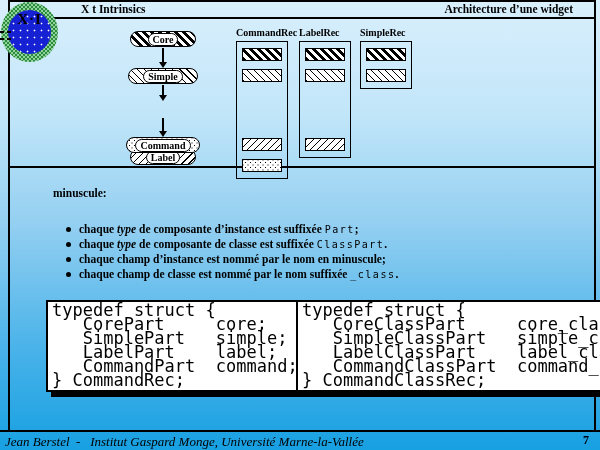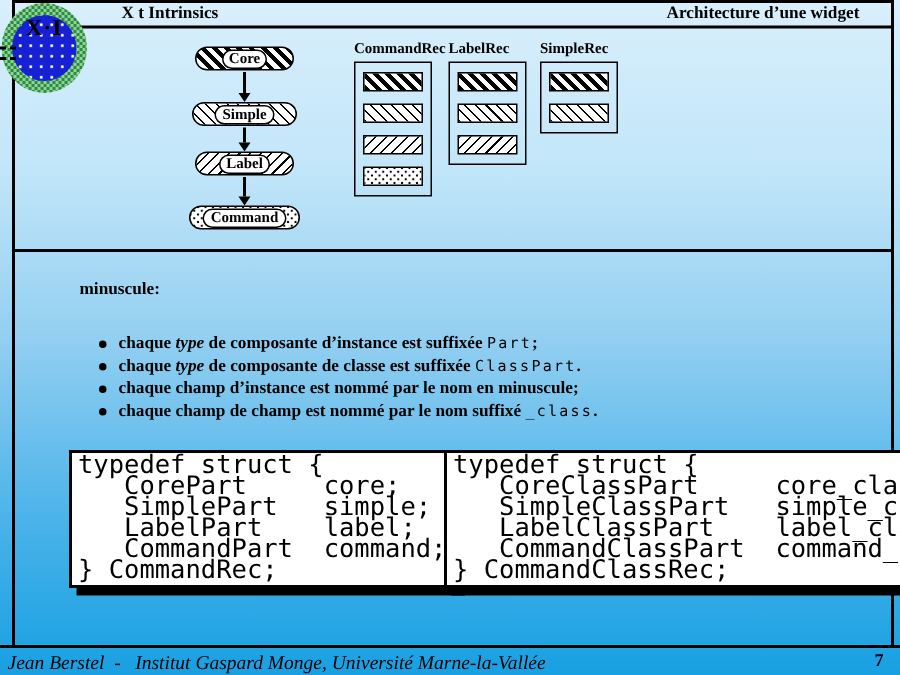--- a/index.html
+++ b/index.html
@@ -30,21 +30,21 @@
           background-size:7px 7px; background-position:2px 3px;
           display:flex; justify-content:center; }
   .logo-text { font-weight:bold; font-size:15px; letter-spacing:1px; transform:translateY(1px); }
   .logo-dash { position:absolute; left:0; width:14px; height:2px; z-index:7;
           background:repeating-linear-gradient(90deg,#000 0 4px,rgba(0,0,0,0) 4px 7px); }
   .logo-dash.d1 { top:31px; } .logo-dash.d2 { top:38px; }
 
   
   .pat-core    { background:repeating-linear-gradient(45deg,#000 0 2.8px,#fff 2.8px 5.7px); }
   .pat-simple  { background:repeating-linear-gradient(45deg,#000 0 1px,#fff 1px 5px); }
-  .pat-label   { background:repeating-linear-gradient(135deg,#000 0 1px,#fff 1px 5px); }
+  .pat-label   { background:repeating-linear-gradient(135deg,#000 0 1px,#fff 1px 5px);margin-top:48px; }
   .pat-command { background-color:#fff;
                  background-image:radial-gradient(#000 0.8px,rgba(0,0,0,0) 1px),
                                   radial-gradient(#000 0.8px,rgba(0,0,0,0) 1px);
                  background-size:5px 5px; background-position:0 0,2.5px 2.5px; }
 
   
   .pill { position:absolute; height:16px; border:1.5px solid #000; border-radius:9px;
           display:flex; align-items:center; justify-content:center; }
   .pill-core    { left:130px; top:31px;  width:66px; }
   .pill-simple  { left:128px; top:68px;  width:70px; }
@@ -166,21 +166,21 @@
   </div>
 
   <div class="conv">
     <div class="conv-line2">minuscule:</div>
   </div>
 
   <ul class="conv-bullets">
     <li><span>chaque </span><em>type</em><span> de composante d’instance est suffixée </span><span class="icode">Part</span><span>;</span></li>
     <li><span>chaque </span><em>type</em><span> de composante de classe est suffixée </span><span class="icode">ClassPart</span><span>.</span></li>
     <li><span>chaque champ d’instance est nommé par le nom en minuscule;</span></li>
-    <li><span>chaque champ de champ est nommé par le nom suffixé </span><span class="icode">_class</span><span>.</span></li>
+    <li><span>chaque champ de classe est nommé par le nom suffixée </span><span class="icode">_class</span><span>.</span></li>
   </ul>
 
   <div class="codebox codebox-1">
     <pre>typedef struct {
    CorePart     core;
    SimplePart   simple;
    LabelPart    label;
    CommandPart  command;
 } CommandRec;</pre>
   </div>

